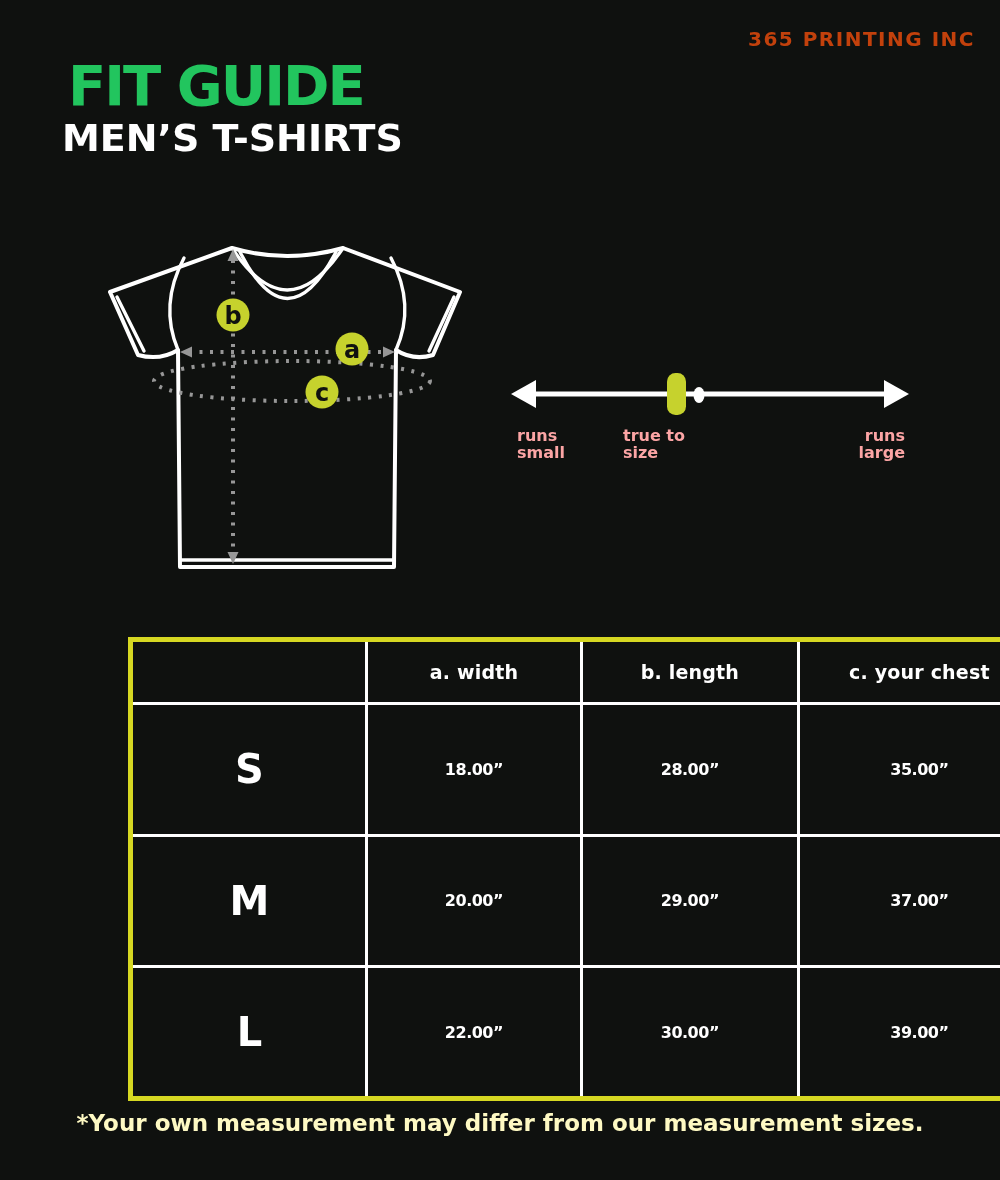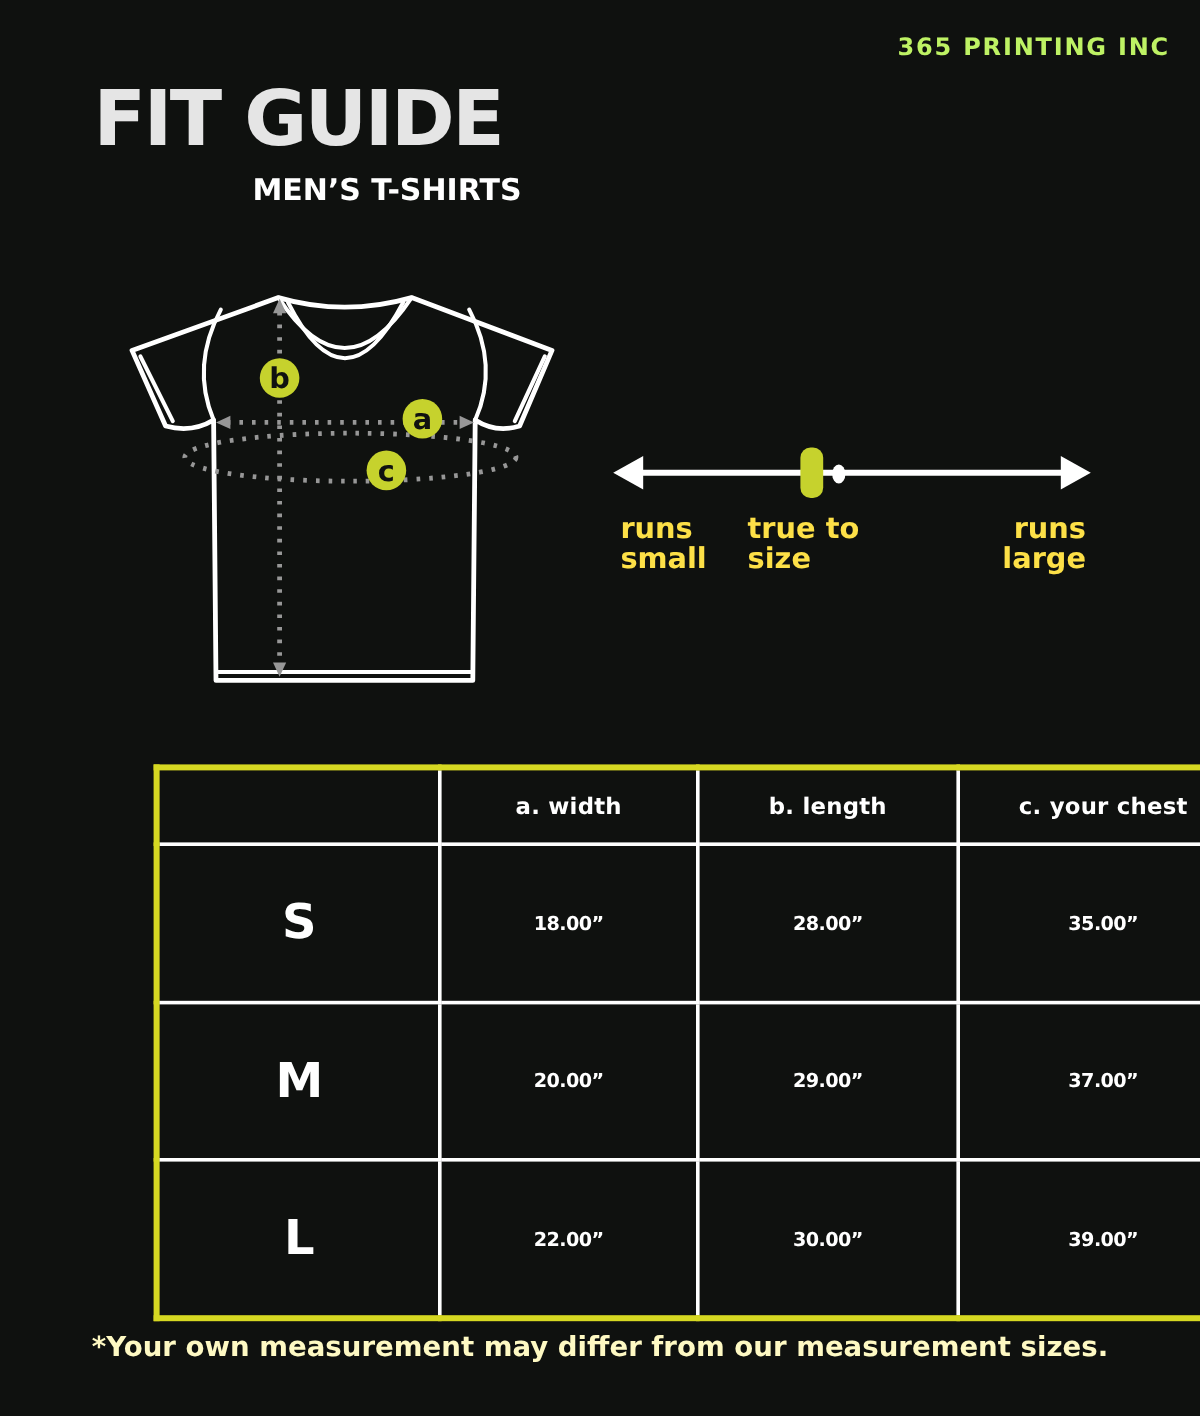--- a/index.html
+++ b/index.html
@@ -9,51 +9,51 @@
     font-family:"DejaVu Sans","Liberation Sans",sans-serif;
     color:#ffffff;
     position:relative;
     overflow:hidden;
   }
 
   
   .brand {
     position:absolute; top:27px; right:25px;
     font-size:20px; font-weight:bold; letter-spacing:1.5px;
-    color:#bef264; white-space:nowrap;
+    color:#c2410c; white-space:nowrap;
   }
   .title-block { position:absolute; left:62px; top:52px; display:inline-block; }
   .title {
-    margin:16px; font-size:64px; font-weight:800; line-height:1;
-    letter-spacing:-2px; color:#e5e5e5; white-space:nowrap;
+    margin:6px; font-size:56px; font-weight:800; line-height:1;
+    letter-spacing:-2px; color:#22c55e; white-space:nowrap;
   }
   .subtitle {
-    text-align:right; font-size:25px; font-weight:bold;
+    text-align:right; font-size:38px; font-weight:bold;
     letter-spacing:0px; margin-top:-4px; color:#ffffff;
   }
 
   
   .tshirt-svg { position:absolute; left:100px; top:233px; }
   .shirt-line { fill:none; stroke:#ffffff; stroke-width:4; stroke-linejoin:round; stroke-linecap:round; }
   .shirt-thin { fill:none; stroke:#ffffff; stroke-width:3.4; stroke-linecap:round; }
   .dotted { fill:none; stroke:#979797; stroke-width:4; stroke-dasharray:3 7.5; }
   .dot-arrow { fill:#979797; }
   .marker-circle { fill:#c6d22d; }
   .marker-letter {
     font-family:"DejaVu Sans","Liberation Sans",sans-serif;
     font-size:24px; font-weight:bold; fill:#101210; text-anchor:middle;
   }
 
   
   .scale { position:absolute; left:505px; top:368px; width:410px; height:115px; }
   .scale svg { position:absolute; left:0; top:0; }
   .scale-label {
     position:absolute; top:60px;
-    font-size:24px; font-weight:bold; line-height:1.05;
-    color:#fde047; white-space:pre-line;
+    font-size:16px; font-weight:bold; line-height:1.05;
+    color:#fca5a5; white-space:pre-line;
   }
   .scale-label.left   { left:12px; text-align:left; }
   .scale-label.center { left:118px; width:200px; text-align:left; }
   .scale-label.right  { right:10px; text-align:right; }
 
   
   .size-table {
     position:absolute; left:128px; top:637px;
     width:916px; height:464px;
     border-collapse:collapse; table-layout:fixed;

